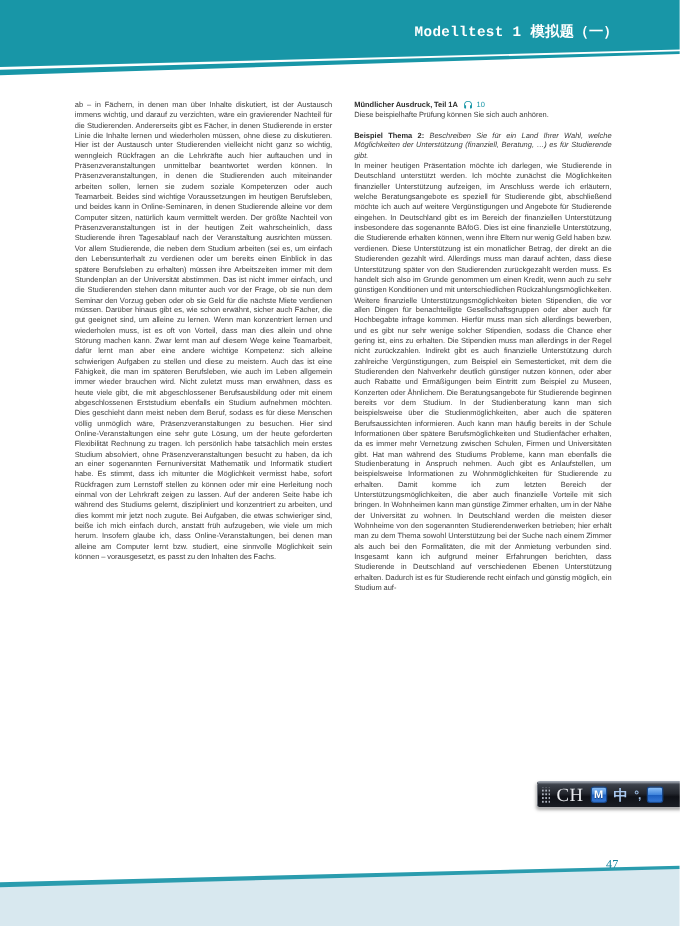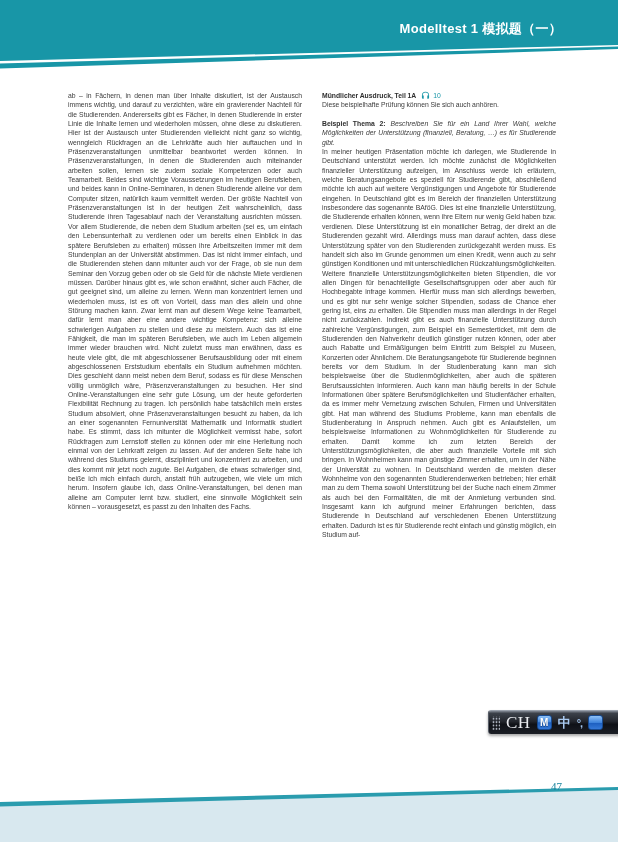--- a/index.html
+++ b/index.html
@@ -4,21 +4,21 @@
 <style>
   html,body{margin:0;padding:0;}
   .page{
     position:relative;width:618px;height:842px;background:#ffffff;overflow:hidden;
     font-family:"Liberation Sans", sans-serif;color:#3c3c3c;
   }
   
   .hdr-svg{position:absolute;left:0;top:0;}
   .page-title{
     position:absolute;top:20px;right:56px;
-    font-family:Liberation Sans, sans-serif;
+    font-family:Liberation Mono, monospace;
     font-size:13px;font-weight:600;letter-spacing:.3px;color:#ffffff;
   }
   
   .col{
     position:absolute;top:91px;width:234px;
     font-size:6.8px;line-height:9.35px;text-align:justify;
     hyphens:auto;-webkit-hyphens:auto;word-spacing:-0.2px;
   }
   .col-left{left:68px;}
   .col-right{left:322px;}

